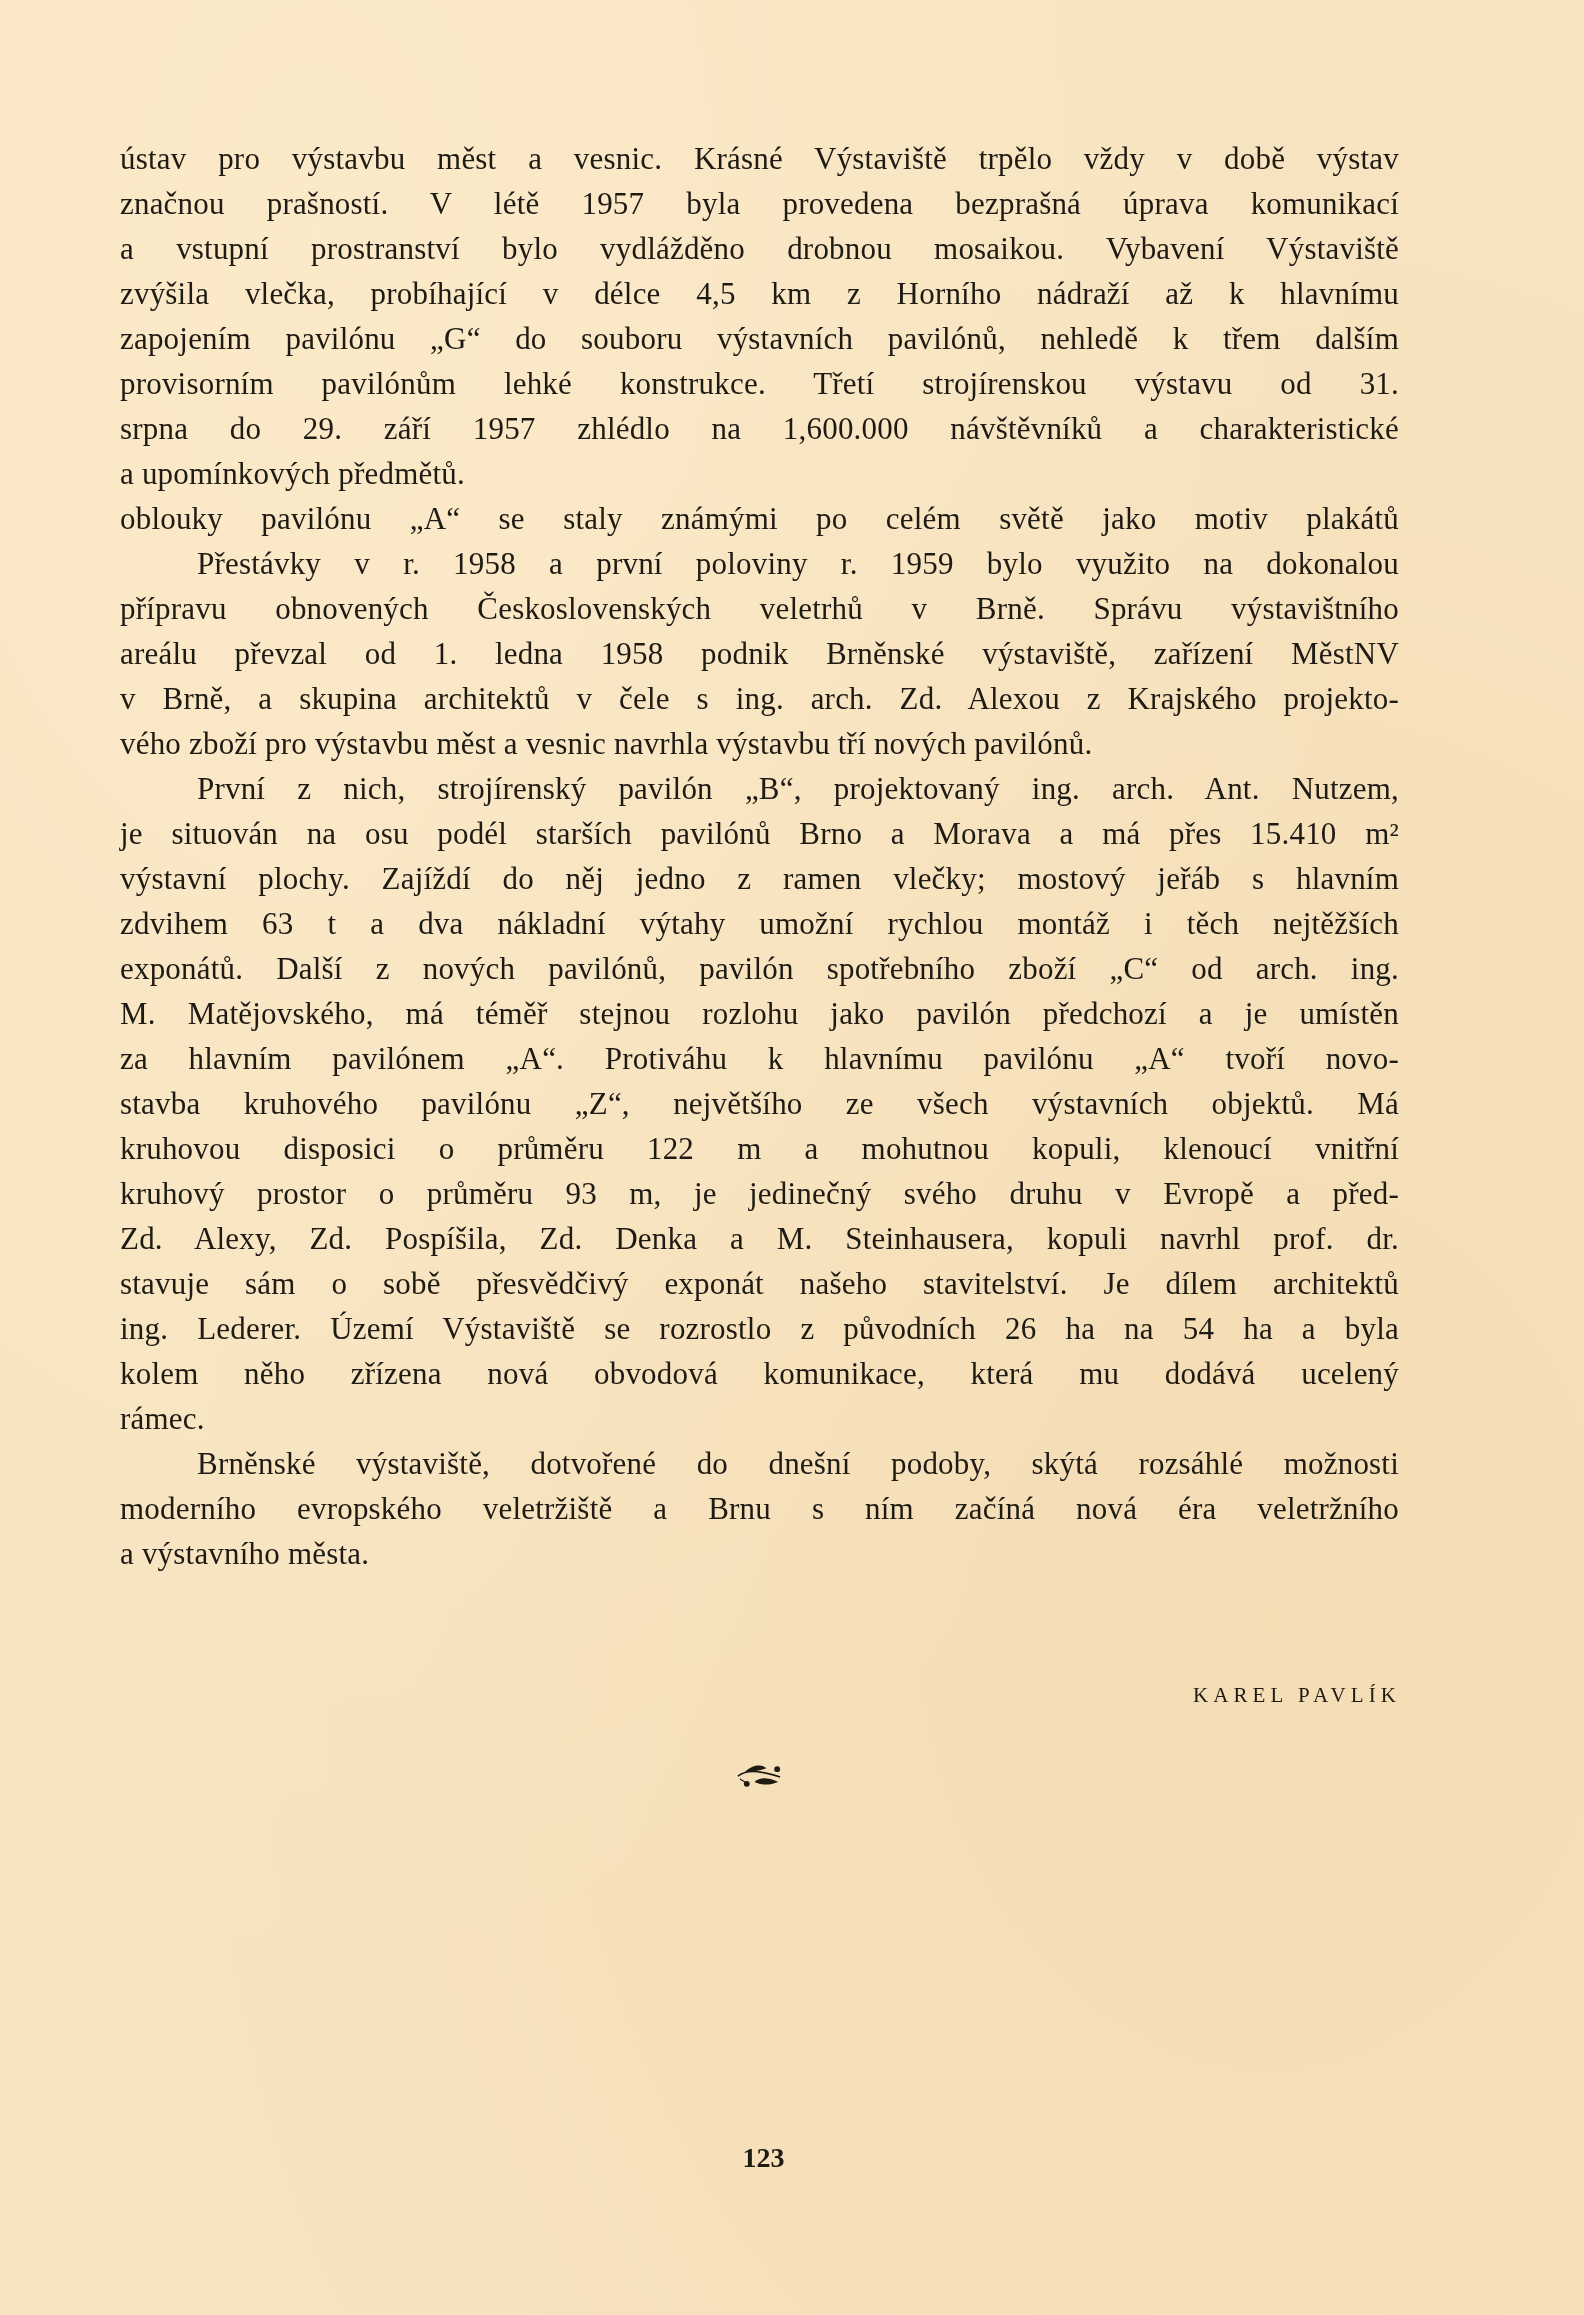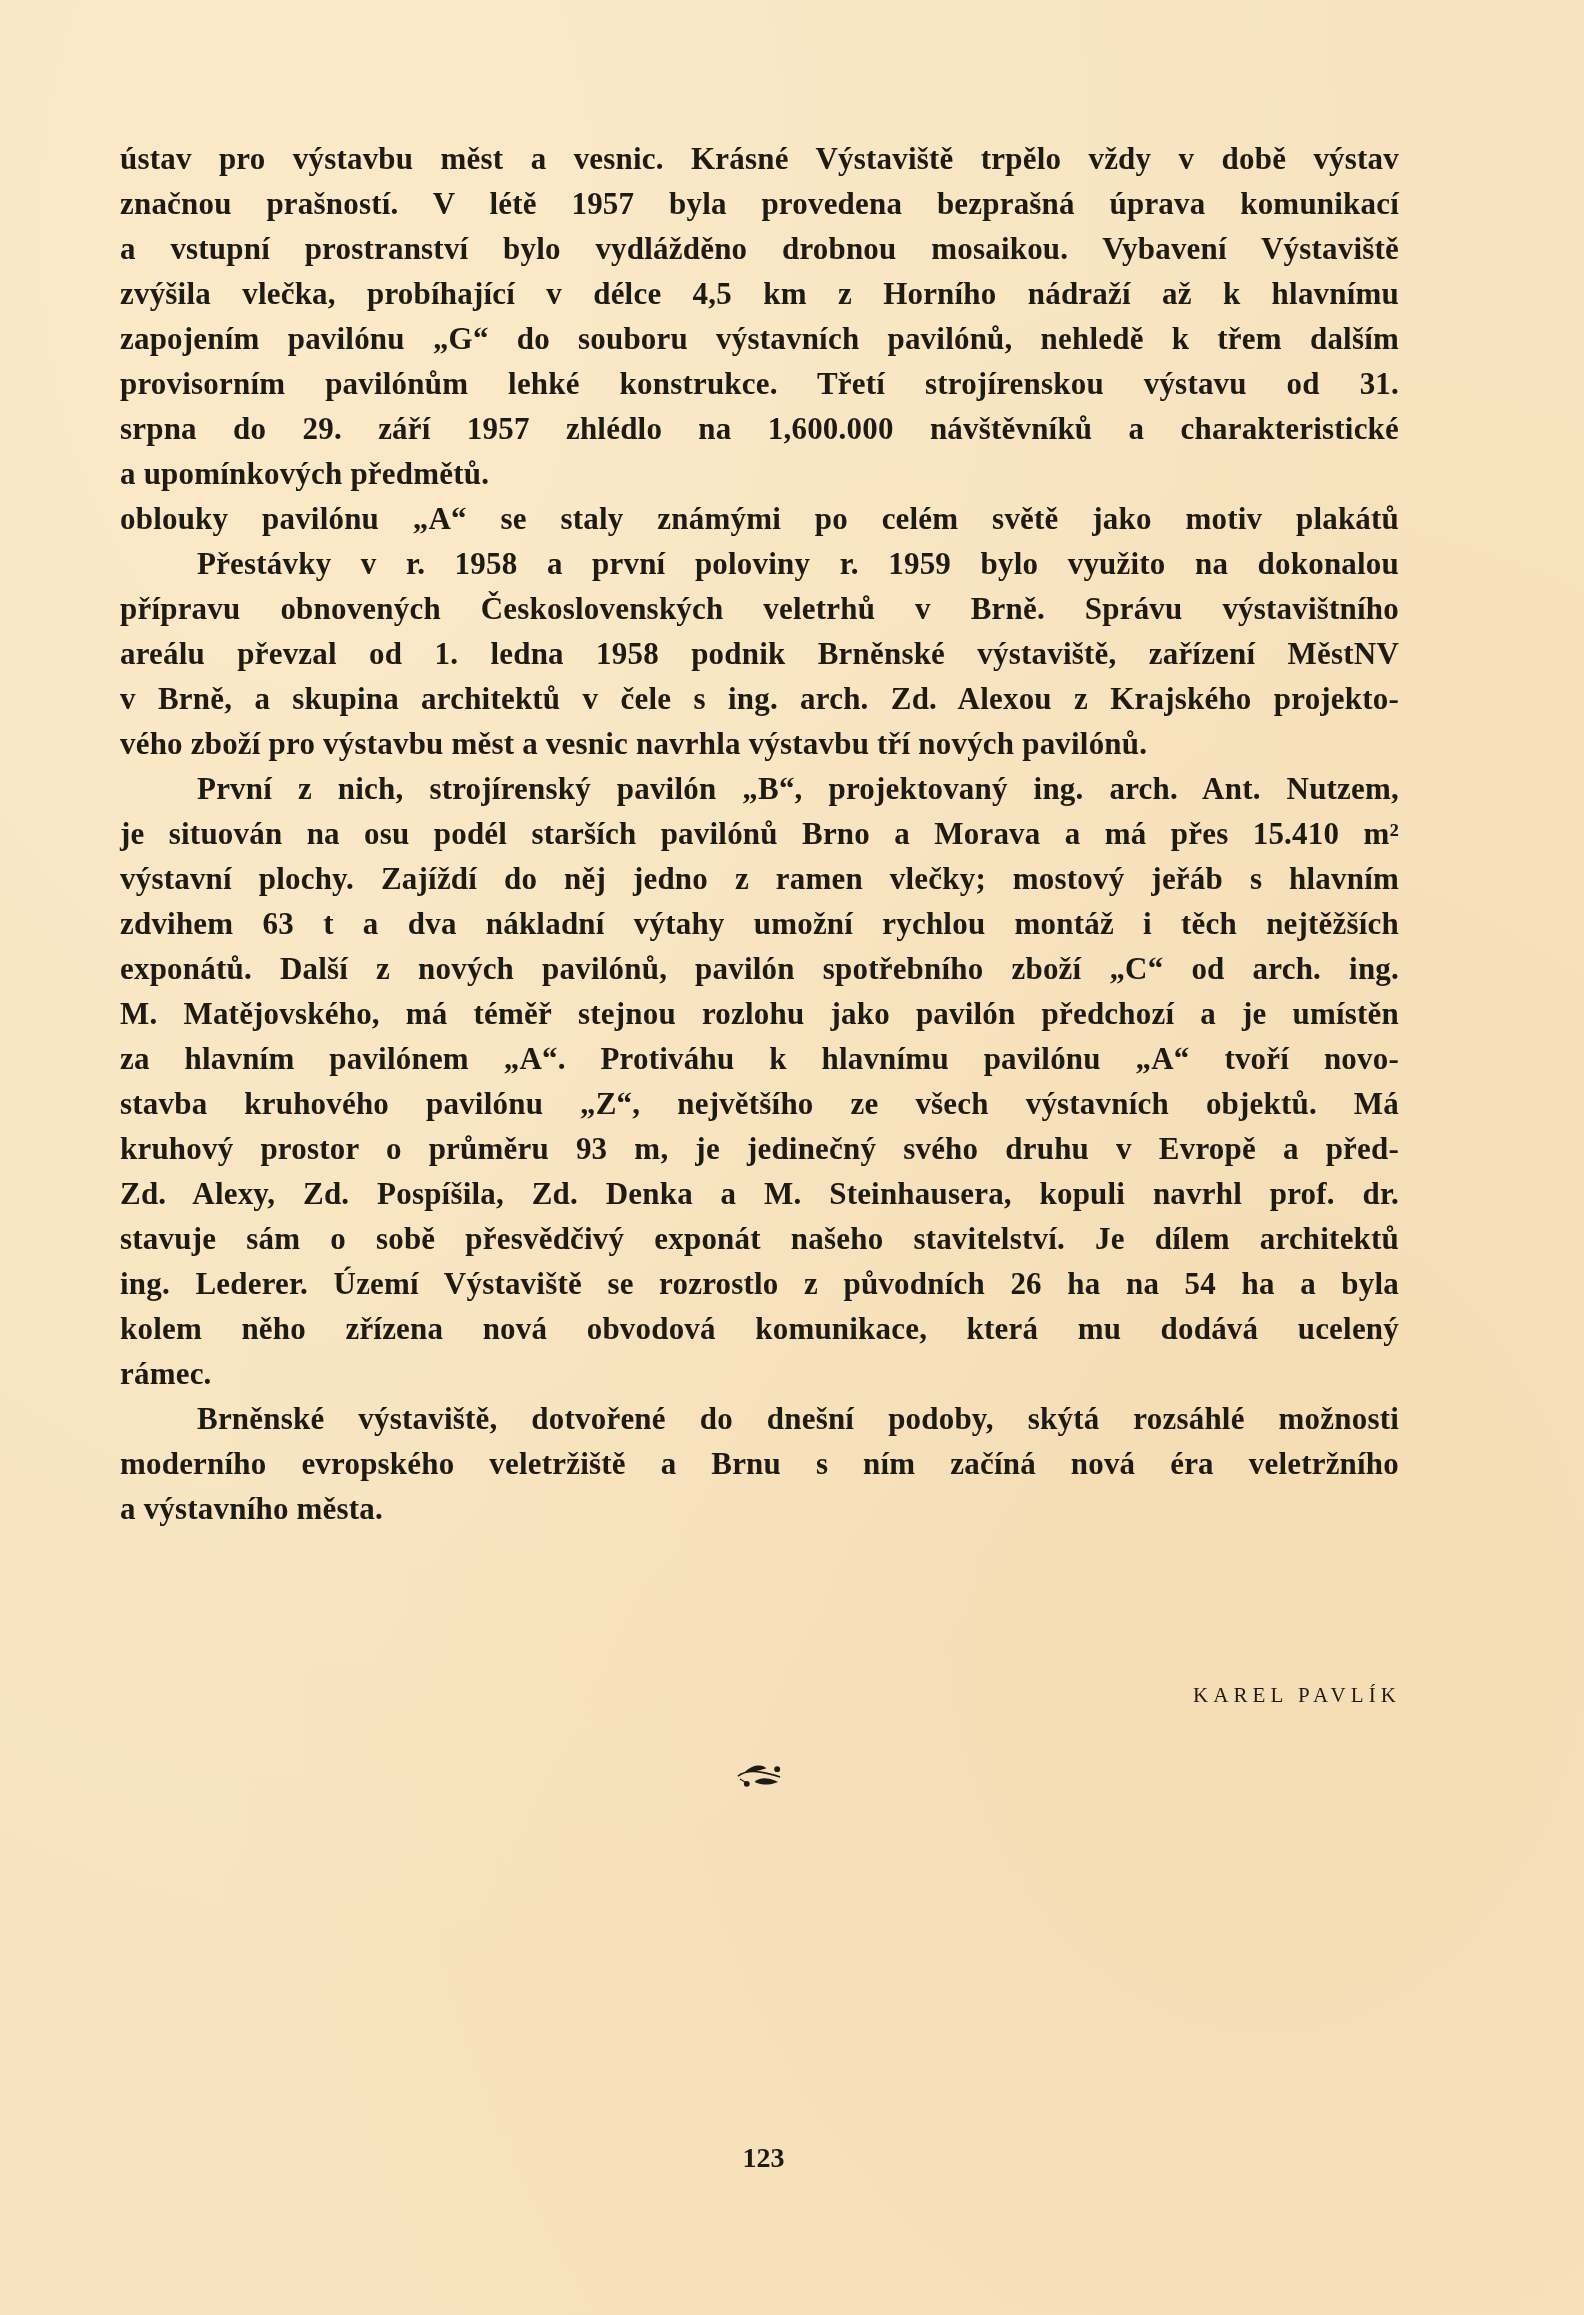--- a/index.html
+++ b/index.html
@@ -17,21 +17,20 @@
   .text-block {
     position: absolute; left: 120px; top: 136px; width: 1279px;
     font-family: "Liberation Serif", "DejaVu Serif", serif;
     font-size: 31px; line-height: 45px;
     letter-spacing: 0.2px;
   }
   .line {
     display: block; white-space: nowrap;
     text-align: justify; text-align-last: justify;
     height: 45px;
-    font-weight: bold;
   }
   .line.last { text-align-last: left; }
   .line.indent { padding-left: 77px; }
   .signature {
     position: absolute; left: 1163px; top: 1683px; width: 238px;
     font-family: "Liberation Serif", "DejaVu Serif", serif;
     font-size: 21px; letter-spacing: 5.1px; text-align: right; white-space: nowrap;
   }
   .ornament { position: absolute; left: 735px; top: 1762px; width: 51px; height: 30px; }
   .page-number {
@@ -65,20 +64,21 @@
       </div>
       <div>
         <span class="line indent">První z nich, strojírenský pavilón „B“, projektovaný ing. arch. Ant. Nutzem,</span>
         <span class="line">je situován na osu podél starších pavilónů Brno a Morava a má přes 15.410 m²</span>
         <span class="line">výstavní plochy. Zajíždí do něj jedno z ramen vlečky; mostový jeřáb s hlavním</span>
         <span class="line">zdvihem 63 t a dva nákladní výtahy umožní rychlou montáž i těch nejtěžších</span>
         <span class="line">exponátů. Další z nových pavilónů, pavilón spotřebního zboží „C“ od arch. ing.</span>
         <span class="line">M. Matějovského, má téměř stejnou rozlohu jako pavilón předchozí a je umístěn</span>
         <span class="line">za hlavním pavilónem „A“. Protiváhu k hlavnímu pavilónu „A“ tvoří novo-</span>
         <span class="line">stavba kruhového pavilónu „Z“, největšího ze všech výstavních objektů. Má</span>
+        <span class="line">kruhovou disposici o průměru 122 m a mohutnou kopuli, klenoucí vnitřní</span>
         <span class="line">kruhový prostor o průměru 93 m, je jedinečný svého druhu v Evropě a před-</span>
         <span class="line">Zd. Alexy, Zd. Pospíšila, Zd. Denka a M. Steinhausera, kopuli navrhl prof. dr.</span>
         <span class="line">stavuje sám o sobě přesvědčivý exponát našeho stavitelství. Je dílem architektů</span>
         <span class="line">ing. Lederer. Území Výstaviště se rozrostlo z původních 26 ha na 54 ha a byla</span>
         <span class="line">kolem něho zřízena nová obvodová komunikace, která mu dodává ucelený</span>
         <span class="line last">rámec.</span>
       </div>
       <div>
         <span class="line indent">Brněnské výstaviště, dotvořené do dnešní podoby, skýtá rozsáhlé možnosti</span>
         <span class="line">moderního evropského veletržiště a Brnu s ním začíná nová éra veletržního</span>

